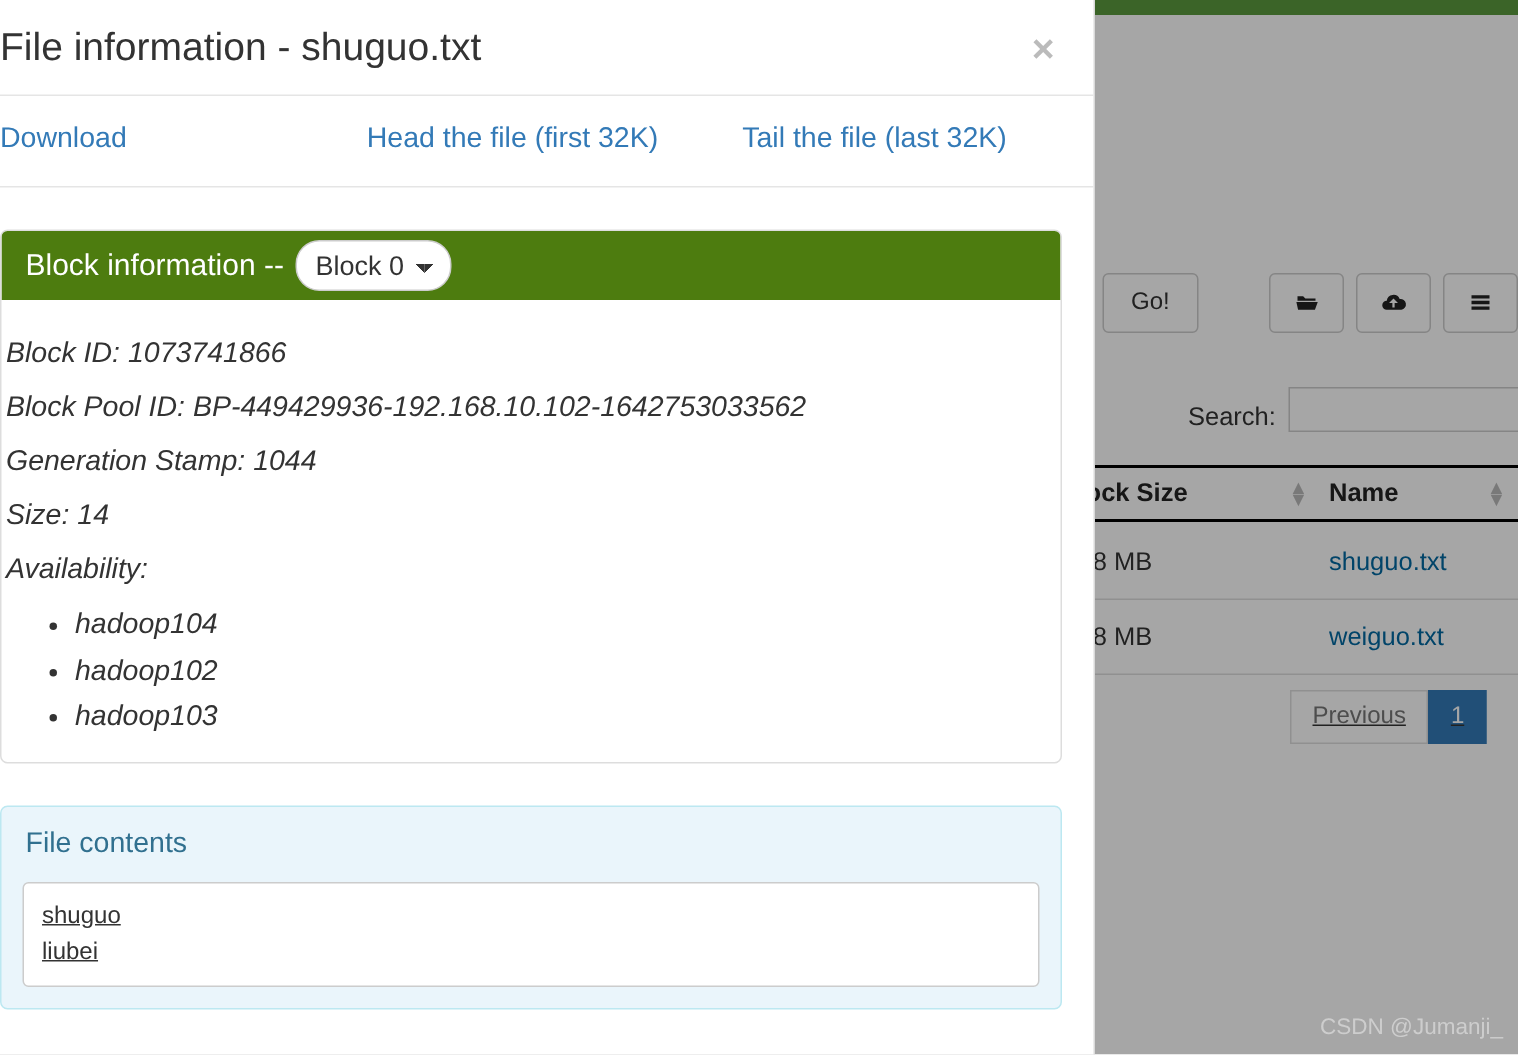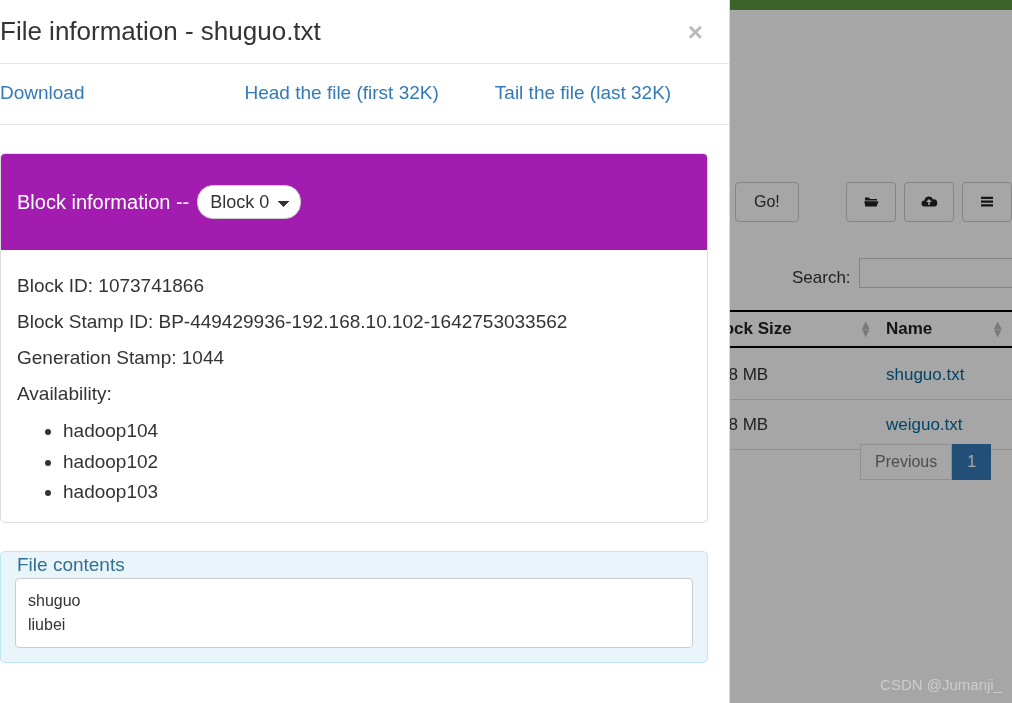--- a/index.html
+++ b/index.html
@@ -84,22 +84,23 @@
       display:flex; align-items: center;
       font-size: 17px;
     }
     .bg-row1 { top: 350px; }
     .bg-row2 { top: 400px; }
     .bg-cell-blocksize { width: 165px; padding-left: 4px; color:#333;}
     .bg-cell-name { flex:1; padding-left: 6px; }
     .bg-cell-name a { color: #0369a1; text-decoration: none; }
     .bg-pager {
       position: absolute;
-      left: 860px; top: 444px;
+      left: 860px; top: 460px;
       display: flex;
+      text-decoration: underline;
     }
     .bg-pager .pgbtn {
       border: 1px solid #ddd; padding: 8px 14px; font-size: 16px;
       color: #777; background: #fff;
     }
     .bg-pager .pgbtn.active { background: #337ab7; color:#fff; border-color:#337ab7;}
     .watermark {
       position: absolute;
       right: 10px; bottom: 10px;
       color: rgba(210,210,210,0.9);
@@ -140,69 +141,71 @@
     .lnk-download { margin-right: 160px; }
     .lnk-head { margin-right: 56px; }
     .panel {
       margin-top: 28px;
       border: 1px solid #ddd;
       border-radius: 5px;
       overflow: hidden;
       width: 708px;
     }
     .panel-green .panel-heading {
-      background: #a21caf;
+      background: #4d7c0f;
       color: #fff;
-      padding: 31px 16px;
+      padding: 6px 16px;
       font-size: 20px;
       display: flex; align-items: center; gap: 8px;
     }
     .panel-heading select {
       font-size: 18px; padding: 6px 30px 6px 12px;
       border-radius: 16px; border: 1px solid #ccc;
       background: #fff; color: #333;
       appearance: none;
       background-image: linear-gradient(45deg, transparent 50%, #333 50%), linear-gradient(135deg, #333 50%, transparent 50%);
       background-position: calc(100% - 17px) 15px, calc(100% - 11px) 15px;
       background-size: 6px 6px, 6px 6px;
       background-repeat: no-repeat;
     }
     .panel-body {
-      padding: 18px 16px 14px 16px;
+      padding: 18px 16px 14px 3px;
       font-size: 19px;
       line-height: 1.9;
       color: #333;
+      font-style: italic;
     }
     .panel-body ul {
       margin-left: 46px;
       line-height: 1.6;
       margin-top: 4px;
     }
     .file-contents-panel {
       margin-top: 28px;
       border: 1px solid #bce8f1;
       border-radius: 5px;
       width: 708px;
       background: #eaf5fb;
     }
     .fc-heading {
       color: #31708f;
       font-size: 19px;
-      padding: 2px 16px;
+      padding: 14px 16px;
     }
     .fc-body {
       background: #fff;
       margin: 0 14px 14px 14px;
       border: 1px solid #ccc;
       border-radius: 4px;
       padding: 10px 12px;
       font-size: 16px;
       line-height: 1.5;
       color: #333;
       white-space: pre-line;
+      text-decoration: underline;
     }
     .svg-icon { width: 20px; height: 18px; }
   </style>
 </head>
 <body>
 
 <div class="bg-page">
   <div class="bg-topbar"></div>
   <div class="bg-whitepanel"></div>
 
@@ -277,26 +280,30 @@
       <select>
         <option>Block 0</option>
       </select>
     </div>
     <div class="panel-body">
       <div>
         <span>Block ID:</span>
         <span>1073741866</span>
       </div>
       <div>
-        <span>Block Stamp ID:</span>
+        <span>Block Pool ID:</span>
         <span>BP-449429936-192.168.10.102-1642753033562</span>
       </div>
       <div>
         <span>Generation Stamp:</span>
         <span>1044</span>
+      </div>
+      <div>
+        <span>Size:</span>
+        <span>14</span>
       </div>
       <div>Availability:</div>
       <ul>
         <li>hadoop104</li>
         <li>hadoop102</li>
         <li>hadoop103</li>
       </ul>
     </div>
   </div>
 

